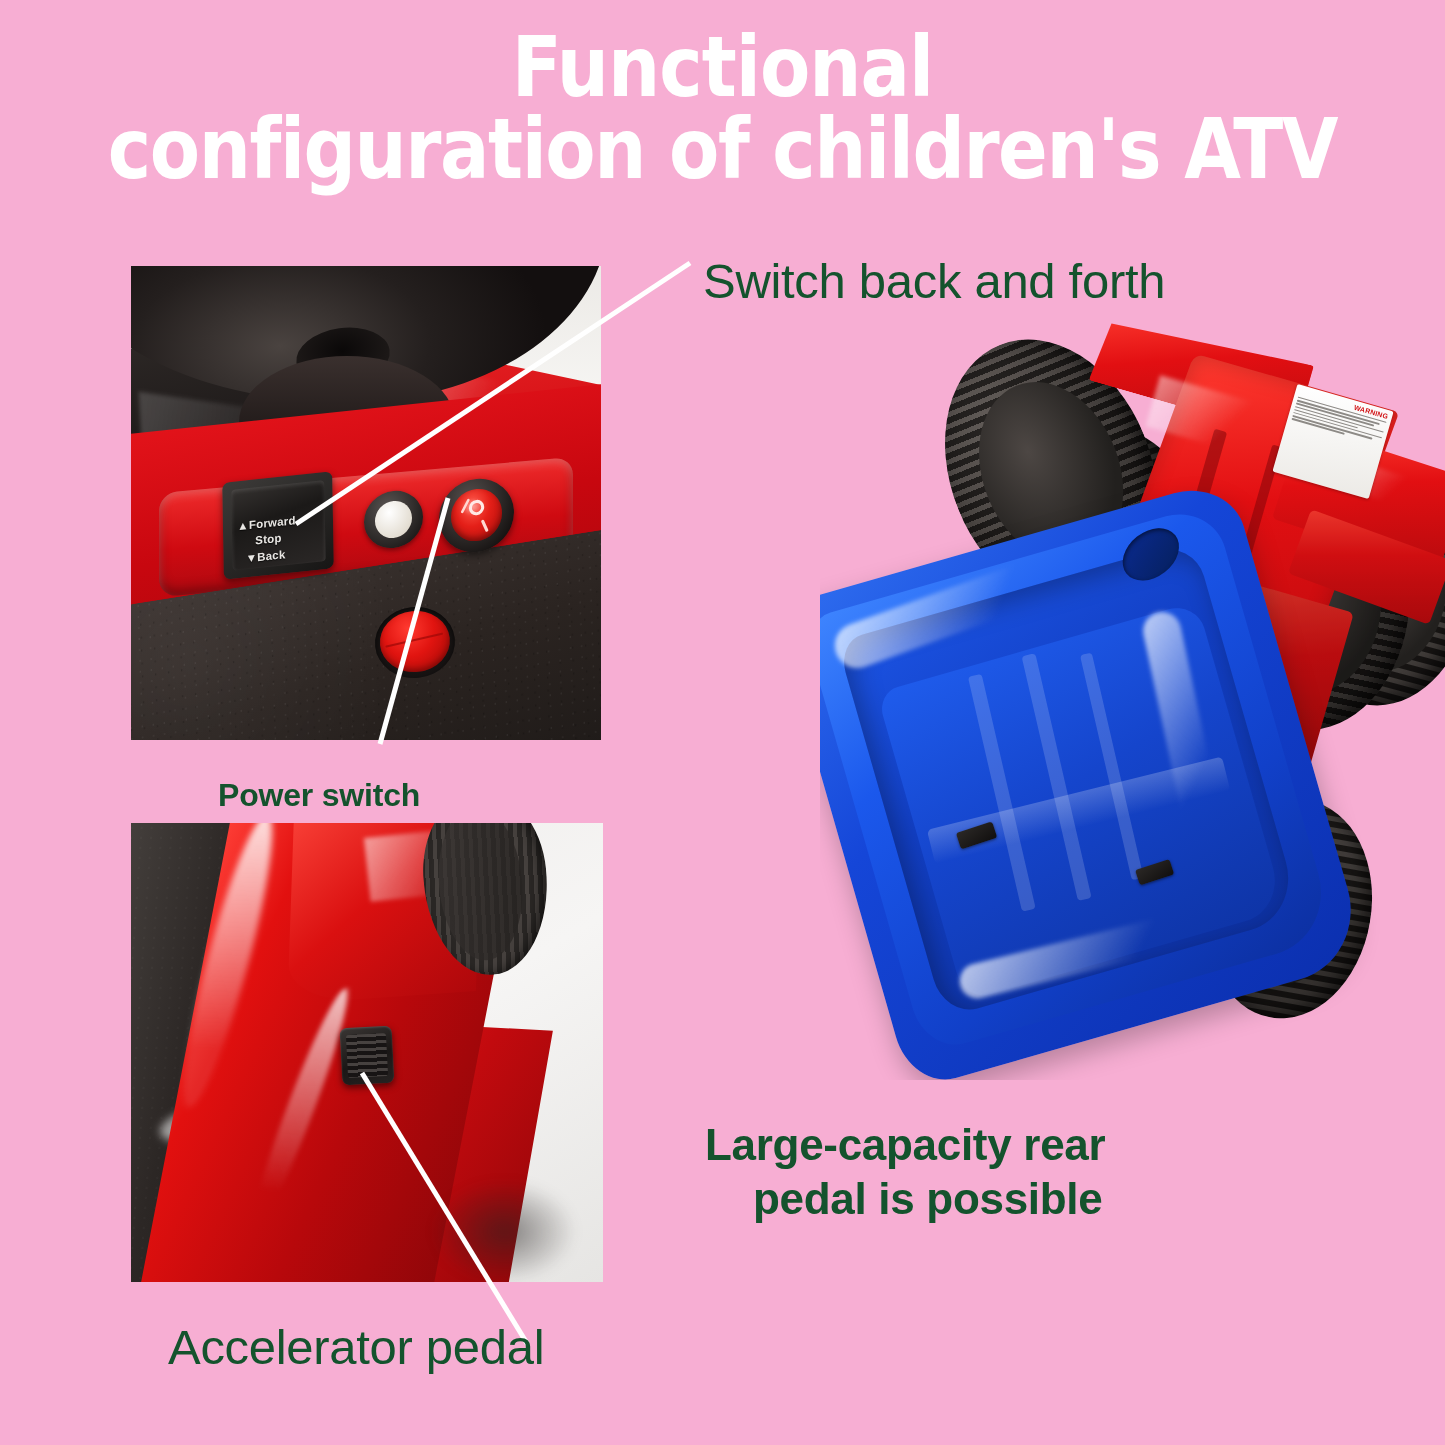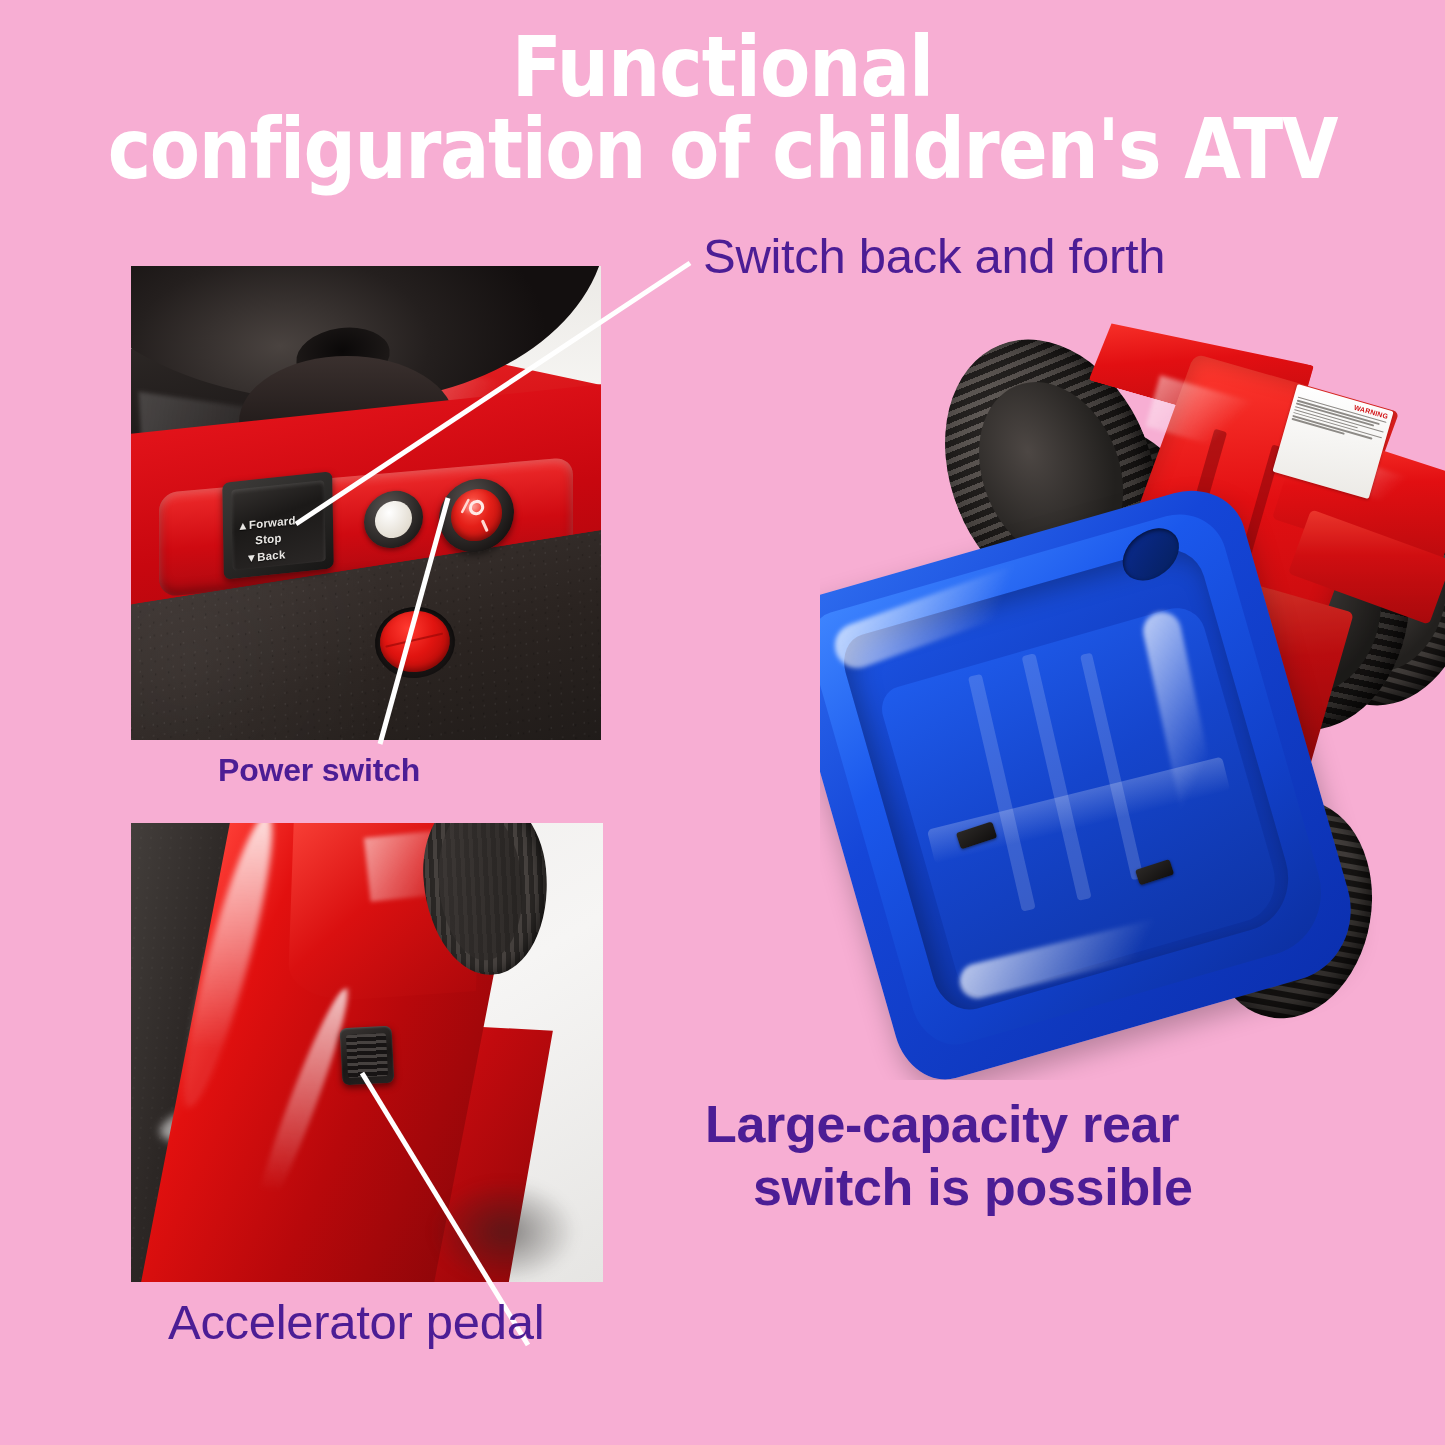--- a/index.html
+++ b/index.html
@@ -20,25 +20,25 @@
     font-weight:bold;
     font-size:83px;line-height:0.98;
     letter-spacing:-1px;
     transform:scaleX(0.97);
     white-space:nowrap;
   }
   .title .l1{display:block;font-size:84px;}
   .title .l2{display:block;font-size:84px;letter-spacing:-1.5px;}
 
   
-  .label{position:absolute;color:#4c1d95;white-space:nowrap;}
+  .label{position:absolute;color:#14532d;white-space:nowrap;margin-top:25px;}
   #lbl-switch{left:703px;top:228px;font-size:49px;font-weight:400;letter-spacing:-0.3px;}
   #lbl-power{left:218px;top:752px;font-size:32px;font-weight:bold;letter-spacing:-0.2px;}
   #lbl-pedal{left:168px;top:1294px;font-size:49px;font-weight:400;letter-spacing:-0.3px;}
-  #lbl-bucket{left:705px;top:1093px;font-size:52px;font-weight:bold;line-height:1.22;letter-spacing:-0.3px;white-space:normal;width:540px;}
+  #lbl-bucket{left:705px;top:1093px;font-size:44px;font-weight:bold;line-height:1.22;letter-spacing:-0.3px;white-space:normal;width:540px;}
   #lbl-bucket .bl{display:block;}
   #lbl-bucket .bl2{padding-left:48px;}
 
   
   #leaders{position:absolute;left:0;top:0;width:1445px;height:1445px;pointer-events:none;}
 
   
   .photo{position:absolute;overflow:hidden;}
   #photo-dashboard{left:131px;top:266px;width:470px;height:474px;}
   #photo-pedal{left:131px;top:823px;width:472px;height:459px;}
@@ -450,16 +450,16 @@
   </svg>
 
   <div class="label" id="lbl-switch">Switch back and forth</div>
 
   <div class="label" id="lbl-power">Power switch</div>
 
   <div class="label" id="lbl-pedal">Accelerator pedal</div>
 
   <div class="label" id="lbl-bucket">
     <span class="bl">Large-capacity rear</span>
-    <span class="bl bl2">switch is possible</span>
+    <span class="bl bl2">pedal is possible</span>
   </div>
 
 </div>
 
 </body></html>

